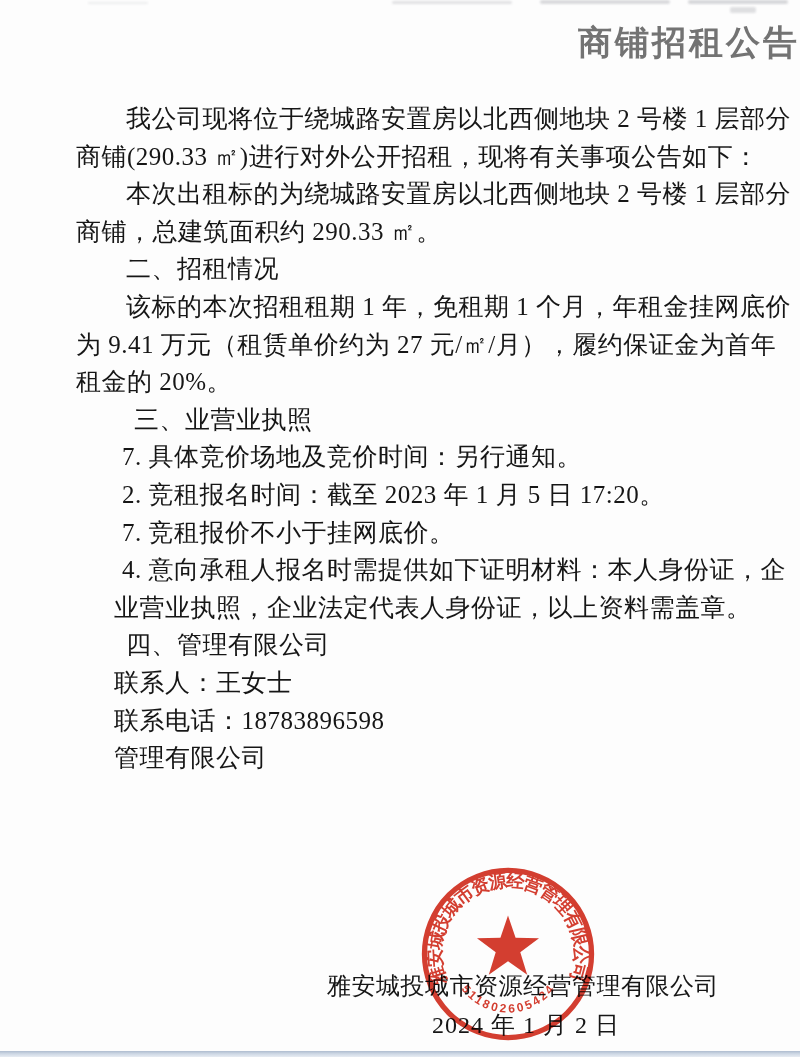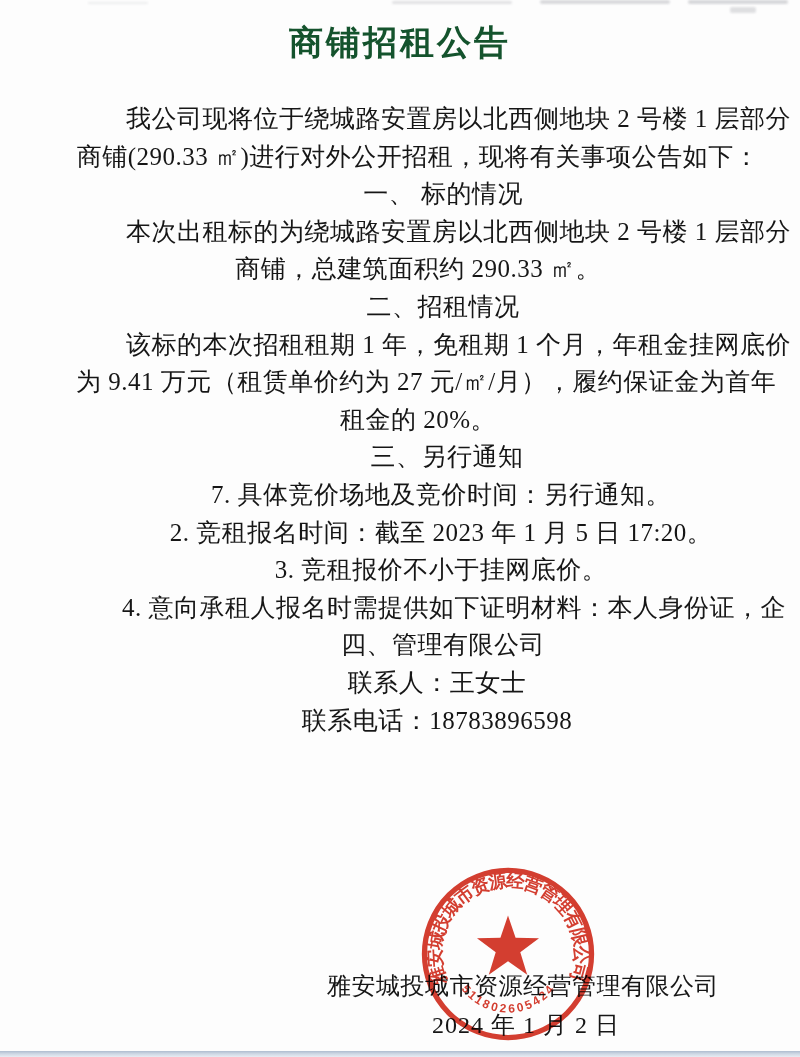--- a/index.html
+++ b/index.html
@@ -1,26 +1,26 @@
 <!DOCTYPE html>
 <html><head>
 <meta charset="utf-8">
 <style>
   html,body{margin:0;padding:0;}
   body{width:800px;height:1057px;position:relative;background:#fdfdfd;overflow:hidden;}
   .page{position:absolute;inset:0;color:#161616;font-family:"Liberation Serif",serif;}
 
   .title{
     position:absolute;top:20px;left:0;width:100%;
-    text-align:center;font-family:"Liberation Sans",sans-serif;
-    font-weight:bold;font-size:34px;letter-spacing:3px;color:#14532d;
+    text-align:right;font-family:"Liberation Sans",sans-serif;
+    font-weight:bold;font-size:34px;letter-spacing:3px;color:#737373;
   }
 
   .body-lines{position:absolute;left:76px;top:100px;right:40px;font-size:25px;}
-  .ln{height:37.6px;line-height:37.6px;white-space:nowrap;letter-spacing:0.5px;text-align:center;}
+  .ln{height:37.6px;line-height:37.6px;white-space:nowrap;letter-spacing:0.5px;}
   .ind2{padding-left:50px;}
   .ind23{padding-left:58px;}
   .list{padding-left:46px;}
   .hang{padding-left:38px;}
 
   .company{
     position:absolute;left:327px;top:970px;font-size:24px;
     letter-spacing:0.5px;white-space:nowrap;color:#161616;
   }
   .date{
@@ -50,35 +50,36 @@
 </head>
 <body>
 
 <div class="page">
 
   <div class="title">商铺招租公告</div>
 
   <div class="body-lines">
     <div class="ln ind2">我公司现将位于绕城路安置房以北西侧地块 2 号楼 1 层部分</div>
     <div class="ln">商铺(290.33 ㎡)进行对外公开招租，现将有关事项公告如下：</div>
-    <div class="ln ind2">一、 标的情况</div>
     <div class="ln ind2">本次出租标的为绕城路安置房以北西侧地块 2 号楼 1 层部分</div>
     <div class="ln">商铺，总建筑面积约 290.33 ㎡。</div>
     <div class="ln ind2">二、招租情况</div>
     <div class="ln ind2">该标的本次招租租期 1 年，免租期 1 个月，年租金挂网底价</div>
     <div class="ln">为 9.41 万元（租赁单价约为 27 元/㎡/月），履约保证金为首年</div>
     <div class="ln">租金的 20%。</div>
-    <div class="ln ind23">三、另行通知</div>
+    <div class="ln ind23">三、业营业执照</div>
     <div class="ln list">7. 具体竞价场地及竞价时间：另行通知。</div>
     <div class="ln list">2. 竞租报名时间：截至 2023 年 1 月 5 日 17:20。</div>
-    <div class="ln list">3. 竞租报价不小于挂网底价。</div>
+    <div class="ln list">7. 竞租报价不小于挂网底价。</div>
     <div class="ln list">4. 意向承租人报名时需提供如下证明材料：本人身份证，企</div>
+    <div class="ln hang">业营业执照，企业法定代表人身份证，以上资料需盖章。</div>
     <div class="ln ind2">四、管理有限公司</div>
     <div class="ln hang">联系人：王女士</div>
     <div class="ln hang">联系电话：18783896598</div>
+    <div class="ln hang">管理有限公司</div>
   </div>
 
   <div class="company">雅安城投城市资源经营管理有限公司</div>
   <div class="date">2024 年 1 月 2 日</div>
 
   <div class="seal">
     <svg viewBox="0 0 200 200" width="192" height="192">
       <defs>
         <path id="ringTextPath" d="M 36.6 129.6 A 70 70 0 1 1 163.4 129.6" fill="none"></path>
         <path id="codeTextPath" d="M 50 135 A 61 61 0 0 0 150 135" fill="none"></path>

